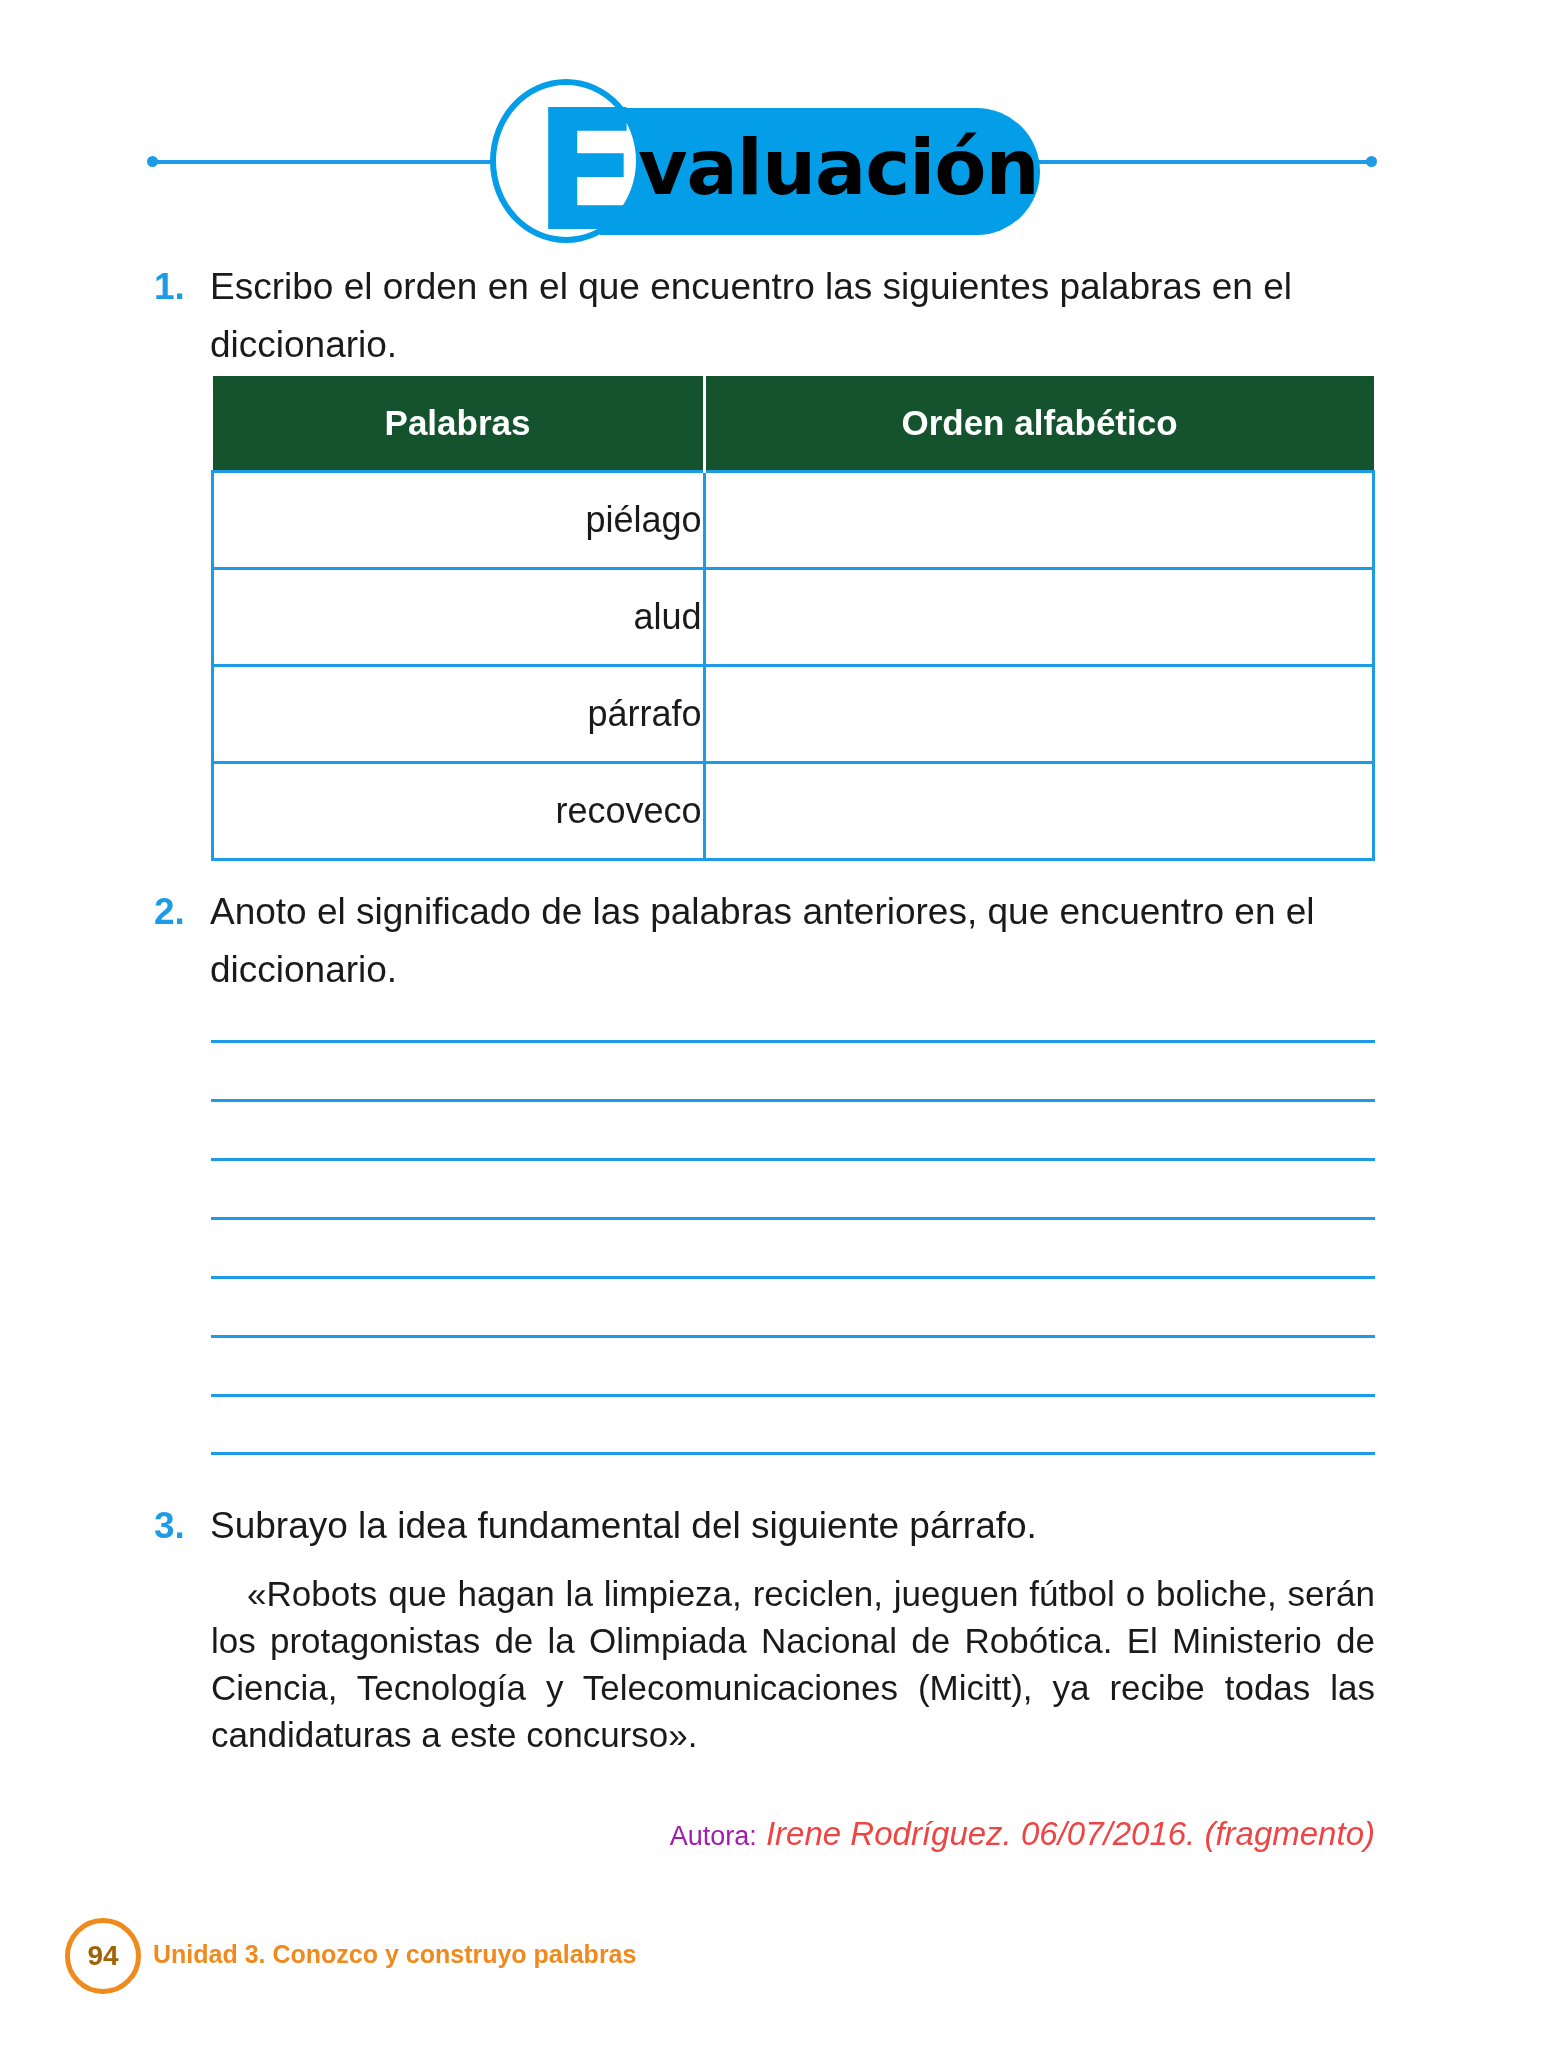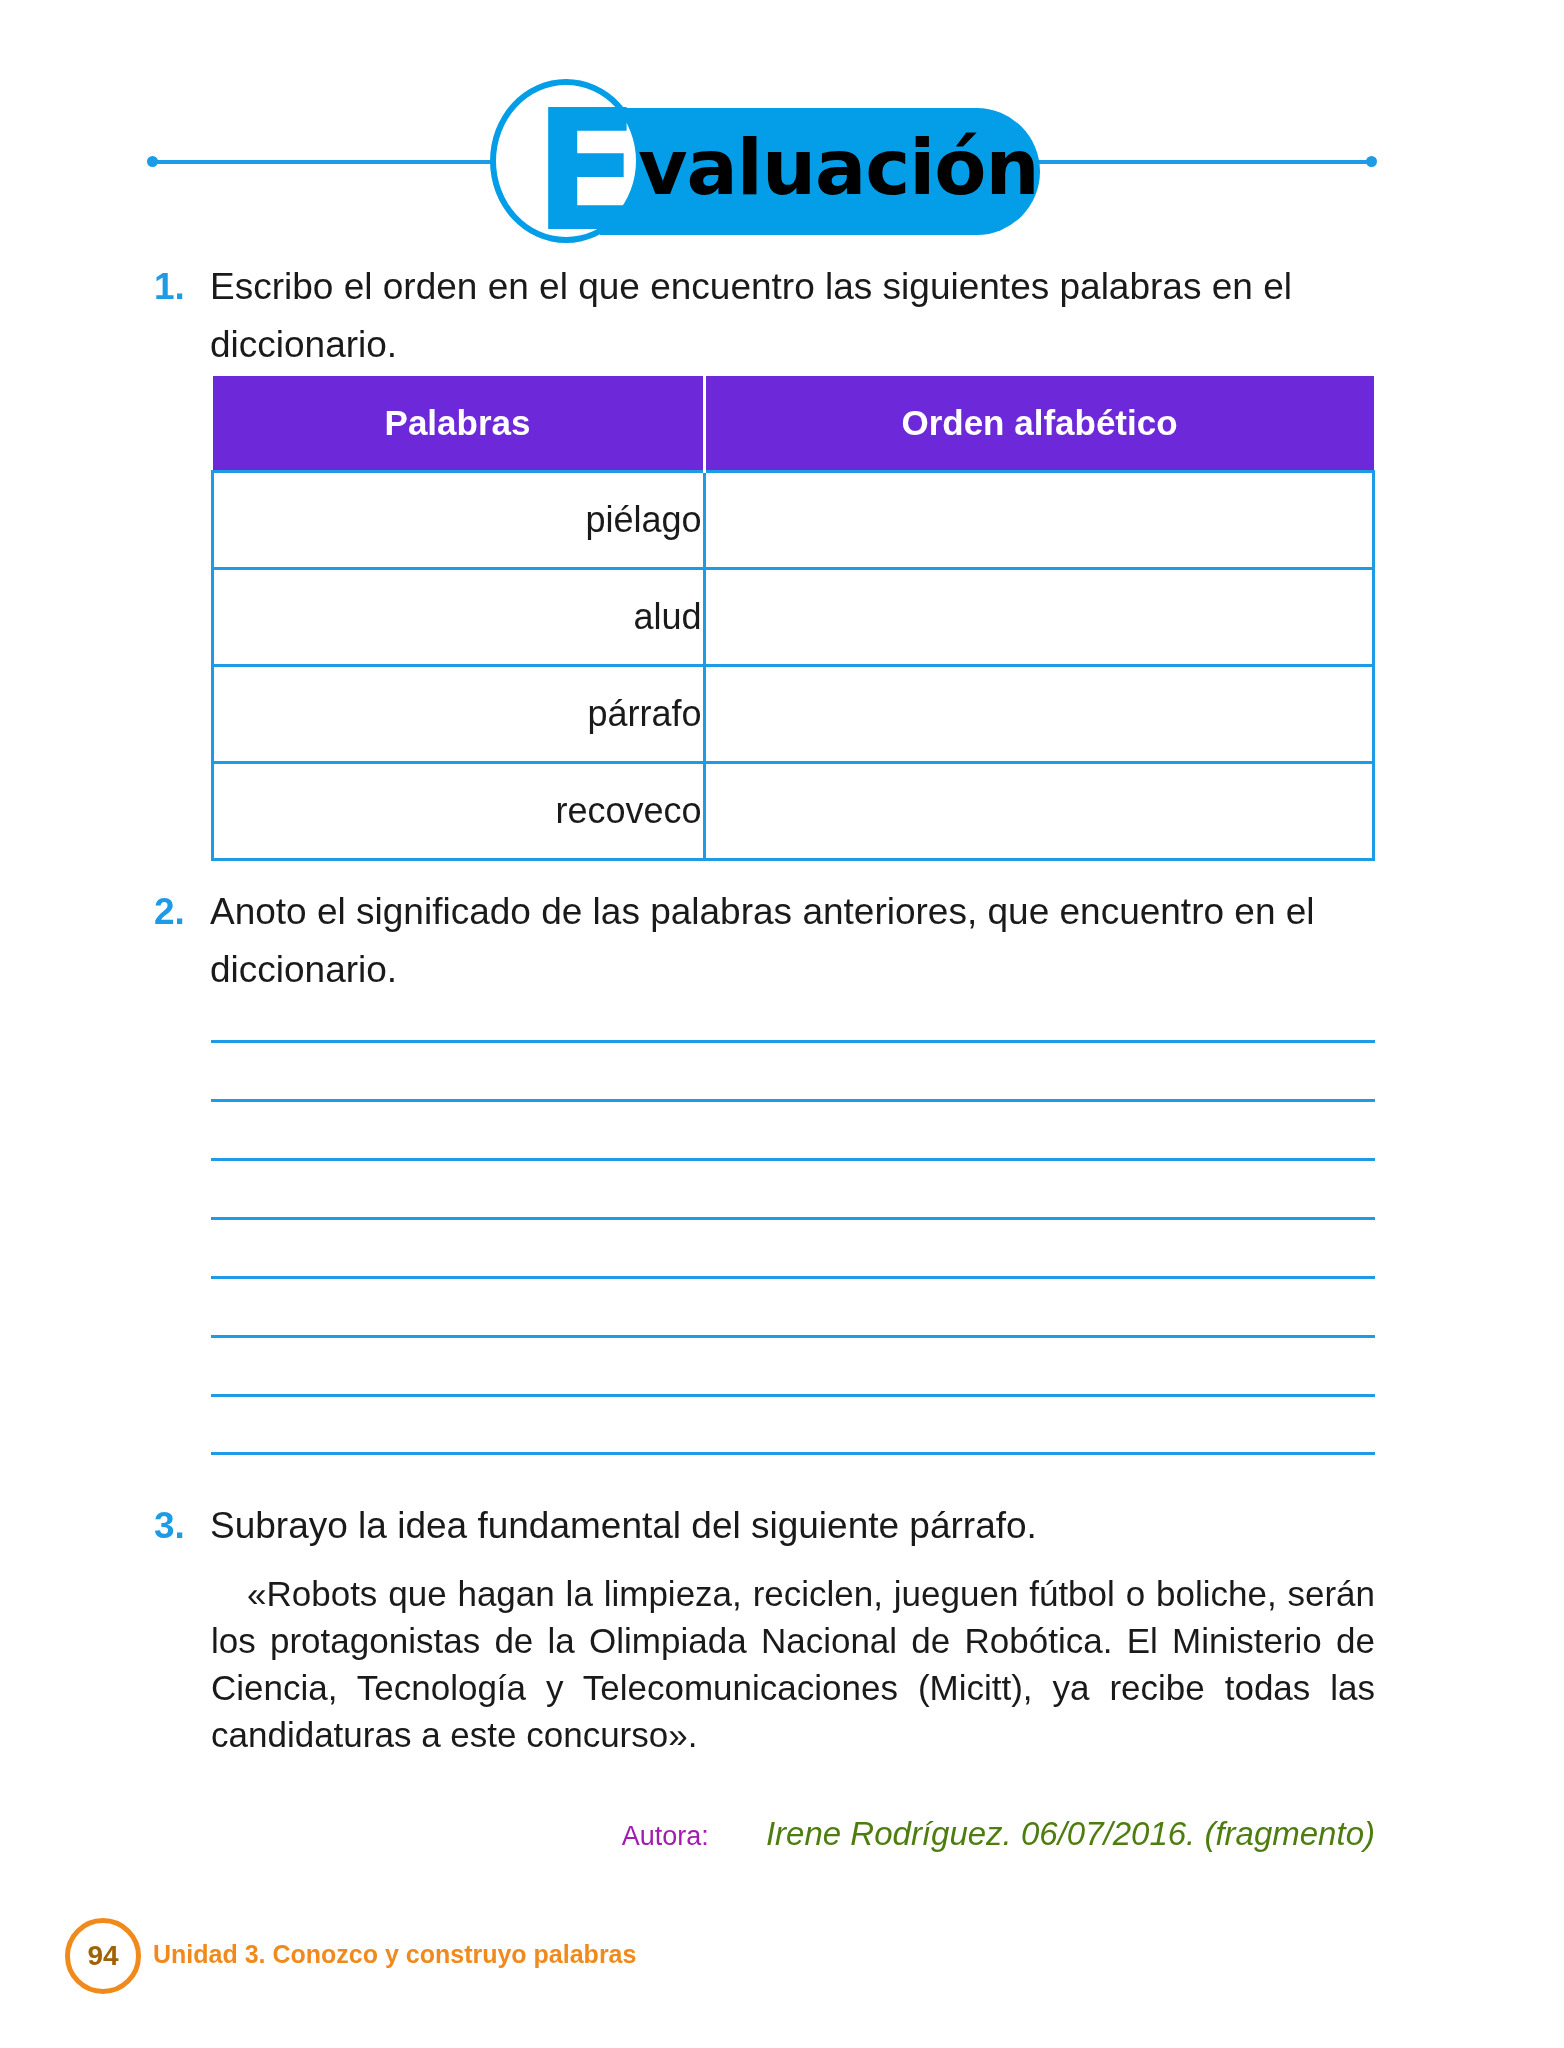--- a/index.html
+++ b/index.html
@@ -21,35 +21,35 @@
                color: #000000; letter-spacing: -1px; }
 
   
   .q { position: absolute; left: 154px; width: 1230px; font-size: 37px; line-height: 58px; }
   .q-num { position: absolute; left: 0; top: 0; color: #1e9be6; font-weight: bold; }
   .q-text { position: absolute; left: 56px; right: 0; top: 0; }
 
   
   .tbl { position: absolute; left: 211px; top: 376px; width: 1164px; border-collapse: collapse;
          table-layout: fixed; }
-  .tbl th { background: #6d28d9; color: #ffffff; font-weight: bold; font-size: 35px; height: 92px;
+  .tbl th { background: #14532d; color: #ffffff; font-weight: bold; font-size: 35px; height: 92px;
             border-right: 3px solid #ffffff; }
   .tbl th:last-child { border-right: none; }
   .tbl td { height: 92px; border: 3px solid #1e9be6; text-align: right; font-size: 36px; color: #1a1a1a; }
   .col1 { width: 488px; }
 
   
   .wline { position: absolute; left: 211px; width: 1164px; height: 3px; background: #1e9be6; }
 
   
   .para { position: absolute; left: 211px; width: 1164px; top: 1570px; font-size: 35px; line-height: 47px;
           text-align: justify; text-indent: 36px; color: #1a1a1a; }
   .cite { position: absolute; right: 189px; top: 1812px; font-size: 33px; line-height: 44px; }
   .cite-label { color: #a21caf; font-size: 27px; }
-  .cite-text { font-style: italic; color: #4d7c0f; margin-left: 48px; }
+  .cite-text { font-style: italic; color: #ef4444; }
 
   
   .pg-circle { position: absolute; left: 65px; top: 1918px; width: 76px; height: 76px; border-radius: 50%;
                border: 5px solid #f08a1c; box-sizing: border-box; color: #a16207; font-weight: bold;
                font-size: 28px; line-height: 66px; text-align: center; }
   .unit { position: absolute; left: 153px; top: 1936px; font-size: 25px; line-height: 36px; font-weight: bold;
           color: #f08a1c; }
 </style>
 </head>
 <body>

